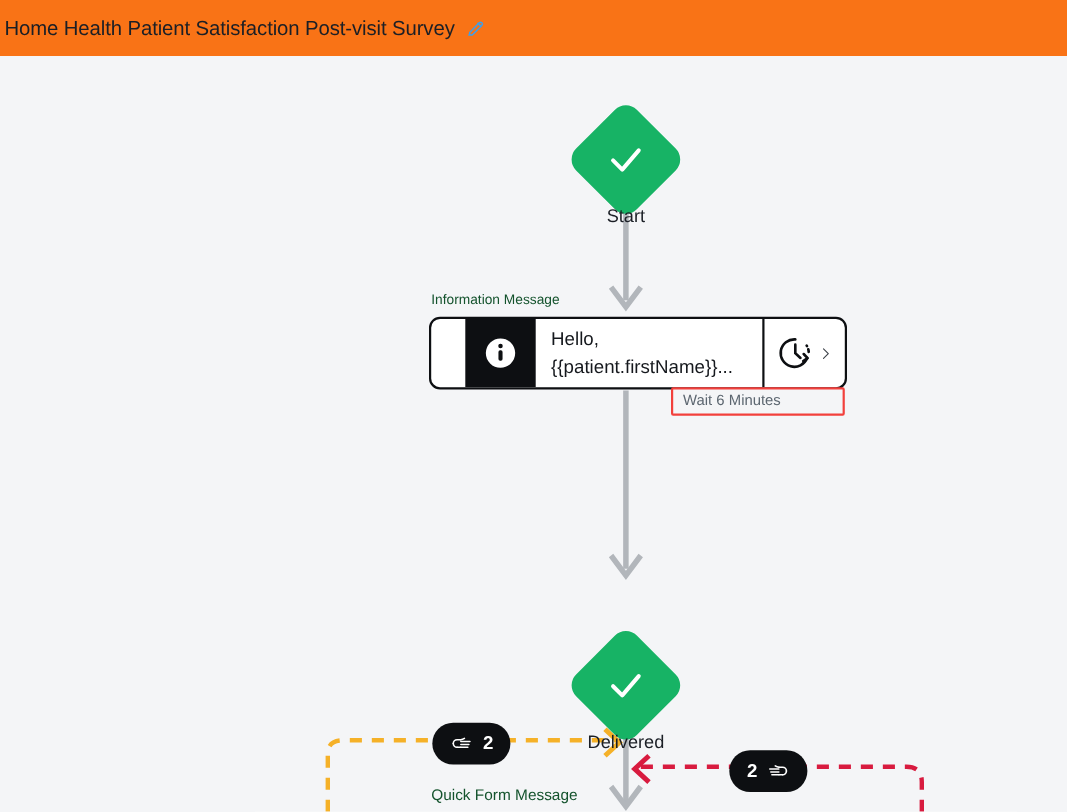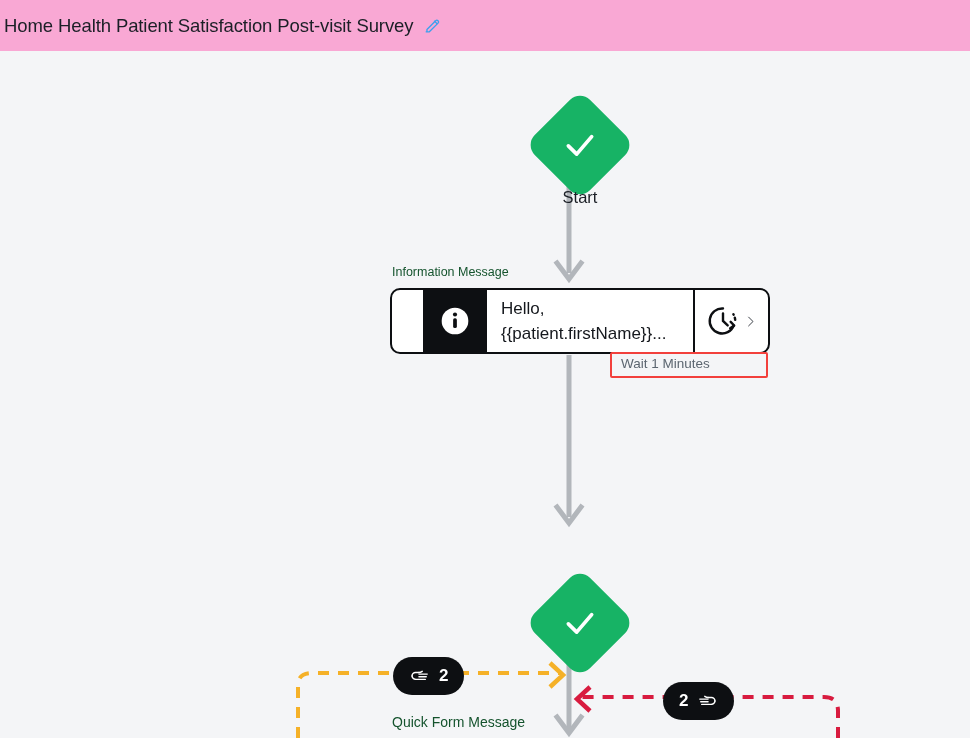--- a/index.html
+++ b/index.html
@@ -13,21 +13,21 @@
     overflow: hidden;
     font-family: "Liberation Sans", sans-serif;
     -webkit-font-smoothing: antialiased;
   }
 
   
   .header {
     position: absolute;
     left: 0; top: 0;
     width: 970px; height: 51px;
-    background: #f9a8d4;
+    background: #f97316;
     display: flex;
     align-items: center;
     box-sizing: border-box;
     padding-left: 4px;
   }
   .header-title {
     font-size: 18.5px;
     color: #1b1f26;
     letter-spacing: -0.1px;
     white-space: nowrap;
@@ -49,21 +49,21 @@
     background: #f4f5f7;
     overflow: hidden;
   }
   .flow-svg {
     position: absolute;
     left: 0; top: 0;
     width: 970px; height: 687px;
   }
 
   
-  .node { position: absolute; margin-left: 11px; }
+  .node { position: absolute; }
 
   .diamond {
     width: 78px; height: 78px;
     background: #17b365;
     border-radius: 14px;
     transform: rotate(45deg);
     display: flex;
     align-items: center;
     justify-content: center;
   }
@@ -221,28 +221,29 @@
         <path d="M20.6 11.2 a8.8 8.8 0 0 0 -1.3 -4.0" stroke-dasharray="1.6 2.2"></path>
         <path d="M12 6.6 L12 12 L15.3 15.1"></path>
         <path d="M17.4 12.6 L19.9 15.2 L17.1 17.1" stroke-linejoin="round"></path>
       </svg>
       <svg width="15" height="15" viewBox="0 0 24 24" fill="none" stroke="#3c4148" stroke-width="1.6" stroke-linecap="round" stroke-linejoin="round">
         <path d="M9 5 L16 12 L9 19"></path>
       </svg>
     </div>
   </div>
 
-  <div class="wait-chip" style="left:610px; top:301px; width:158px; height:26px;">Wait 1 Minutes</div>
+  <div class="wait-chip" style="left:610px; top:301px; width:158px; height:26px;">Wait 6 Minutes</div>
 
   <div class="node" style="left:530px; top:533px; width:78px; height:78px;">
     <div class="diamond">
       <svg class="check" width="40" height="40" viewBox="0 0 24 24" fill="none" stroke="#ffffff" stroke-width="2.2" stroke-linecap="round" stroke-linejoin="round">
         <path d="M5 12.5 L10 17.5 L19 7"></path>
       </svg>
     </div>
+    <div class="node-label" style="top:82px;">Delivered</div>
   </div>
 
   <div class="branch-badge" style="left:393px; top:606px;">
     <span class="hand">
       <svg width="23" height="23" viewBox="0 0 24 24" fill="none" stroke="#ffffff" stroke-width="1.5" stroke-linecap="round" stroke-linejoin="round">
         <path d="M3.2 11.4 a3.6 3.6 0 0 1 3.6 -3.6 h3.4"></path>
         <path d="M6.8 15 a3.6 3.6 0 0 1 -3.6 -3.6"></path>
         <path d="M10.2 7.8 c1.4 0 2.6 -0.5 3.6 -1.2"></path>
         <path d="M10.2 15 h-3.4"></path>
         <path d="M10.4 9.5 h8.6"></path>

